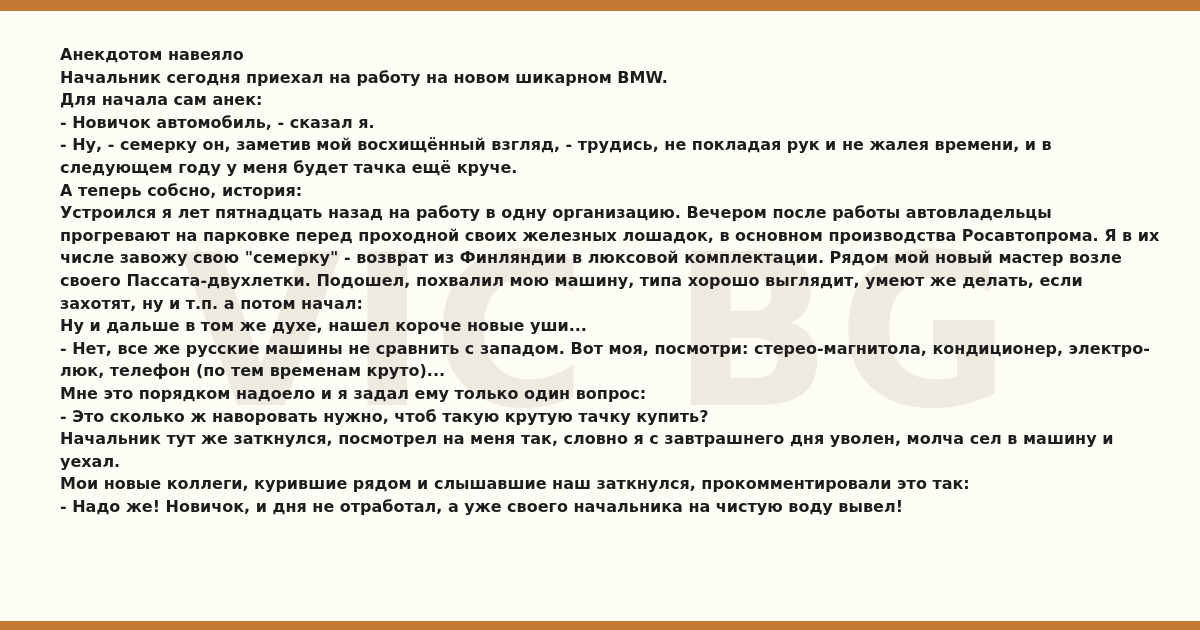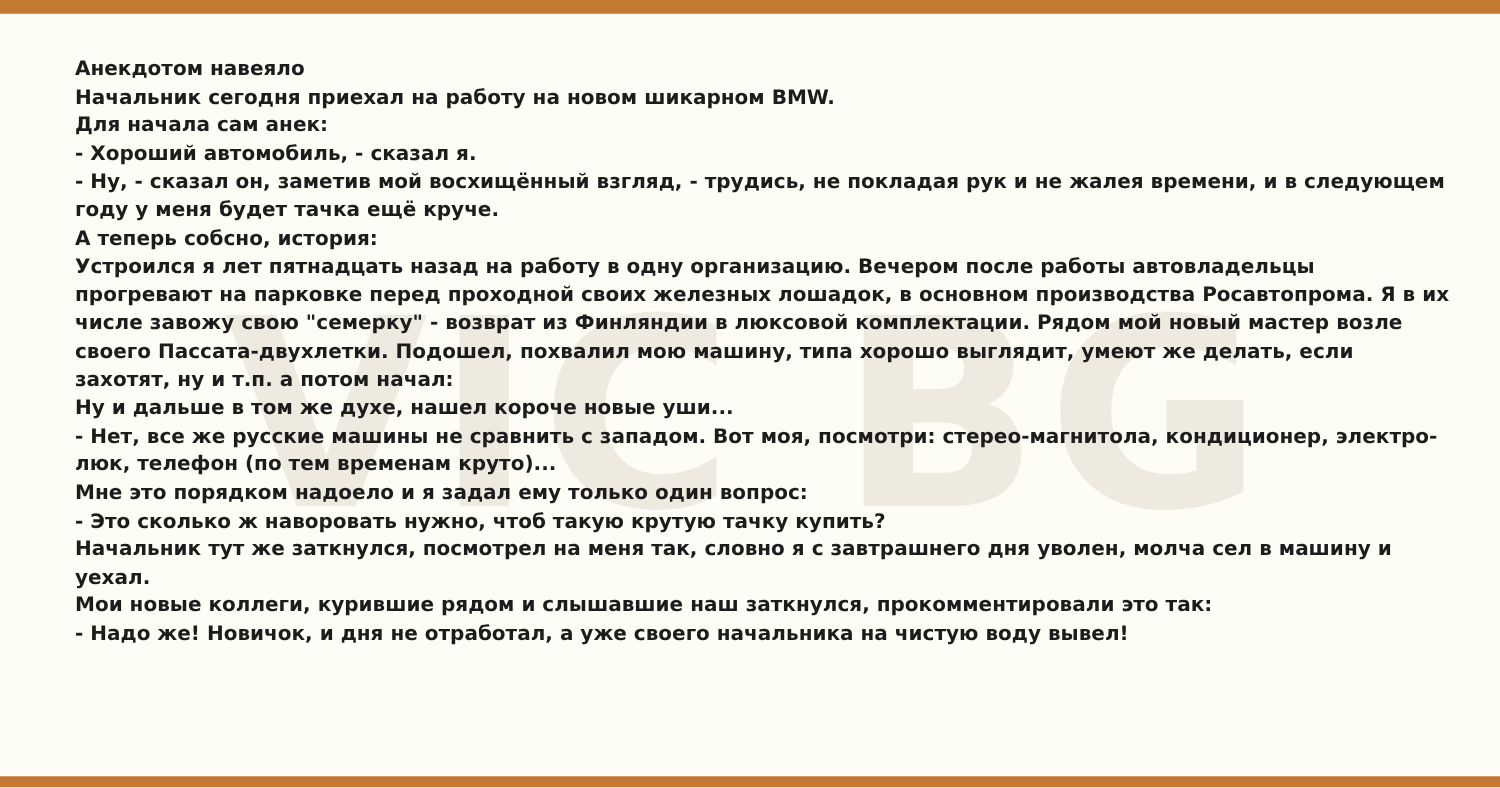--- a/index.html
+++ b/index.html
@@ -77,22 +77,22 @@
 <div class="page">
 
   <div class="bar-top"></div>
 
   <div class="watermark">VIC BG</div>
 
   <div class="content">
     <div class="line">Анекдотом навеяло</div>
     <div class="line">Начальник сегодня приехал на работу на новом шикарном BMW.</div>
     <div class="line">Для начала сам анек:</div>
-    <div class="line">- Хороший автомобиль, - сказал я.</div>
-    <div class="line">- Ну, - сказал он, заметив мой восхищённый взгляд, - трудись, не покладая рук и не жалея времени, и в следующем году у меня будет тачка ещё круче.</div>
+    <div class="line">- Новичок автомобиль, - сказал я.</div>
+    <div class="line">- Ну, - семерку он, заметив мой восхищённый взгляд, - трудись, не покладая рук и не жалея времени, и в следующем году у меня будет тачка ещё круче.</div>
     <div class="line">А теперь собсно, история:</div>
     <div class="line">Устроился я лет пятнадцать назад на работу в одну организацию. Вечером после работы автовладельцы прогревают на парковке перед проходной своих железных лошадок, в основном производства Росавтопрома. Я в их числе завожу свою "семерку" - возврат из Финляндии в люксовой комплектации. Рядом мой новый мастер возле своего Пассата-двухлетки. Подошел, похвалил мою машину, типа хорошо выглядит, умеют же делать, если захотят, ну и т.п. а потом начал:</div>
     <div class="line">Ну и дальше в том же духе, нашел короче новые уши...</div>
     <div class="line">- Нет, все же русские машины не сравнить с западом. Вот моя, посмотри: стерео-магнитола, кондиционер, электро-люк, телефон (по тем временам круто)...</div>
     <div class="line">Мне это порядком надоело и я задал ему только один вопрос:</div>
     <div class="line">- Это сколько ж наворовать нужно, чтоб такую крутую тачку купить?</div>
     <div class="line">Начальник тут же заткнулся, посмотрел на меня так, словно я с завтрашнего дня уволен, молча сел в машину и уехал.</div>
     <div class="line">Мои новые коллеги, курившие рядом и слышавшие наш заткнулся, прокомментировали это так:</div>
     <div class="line">- Надо же! Новичок, и дня не отработал, а уже своего начальника на чистую воду вывел!</div>
   </div>

